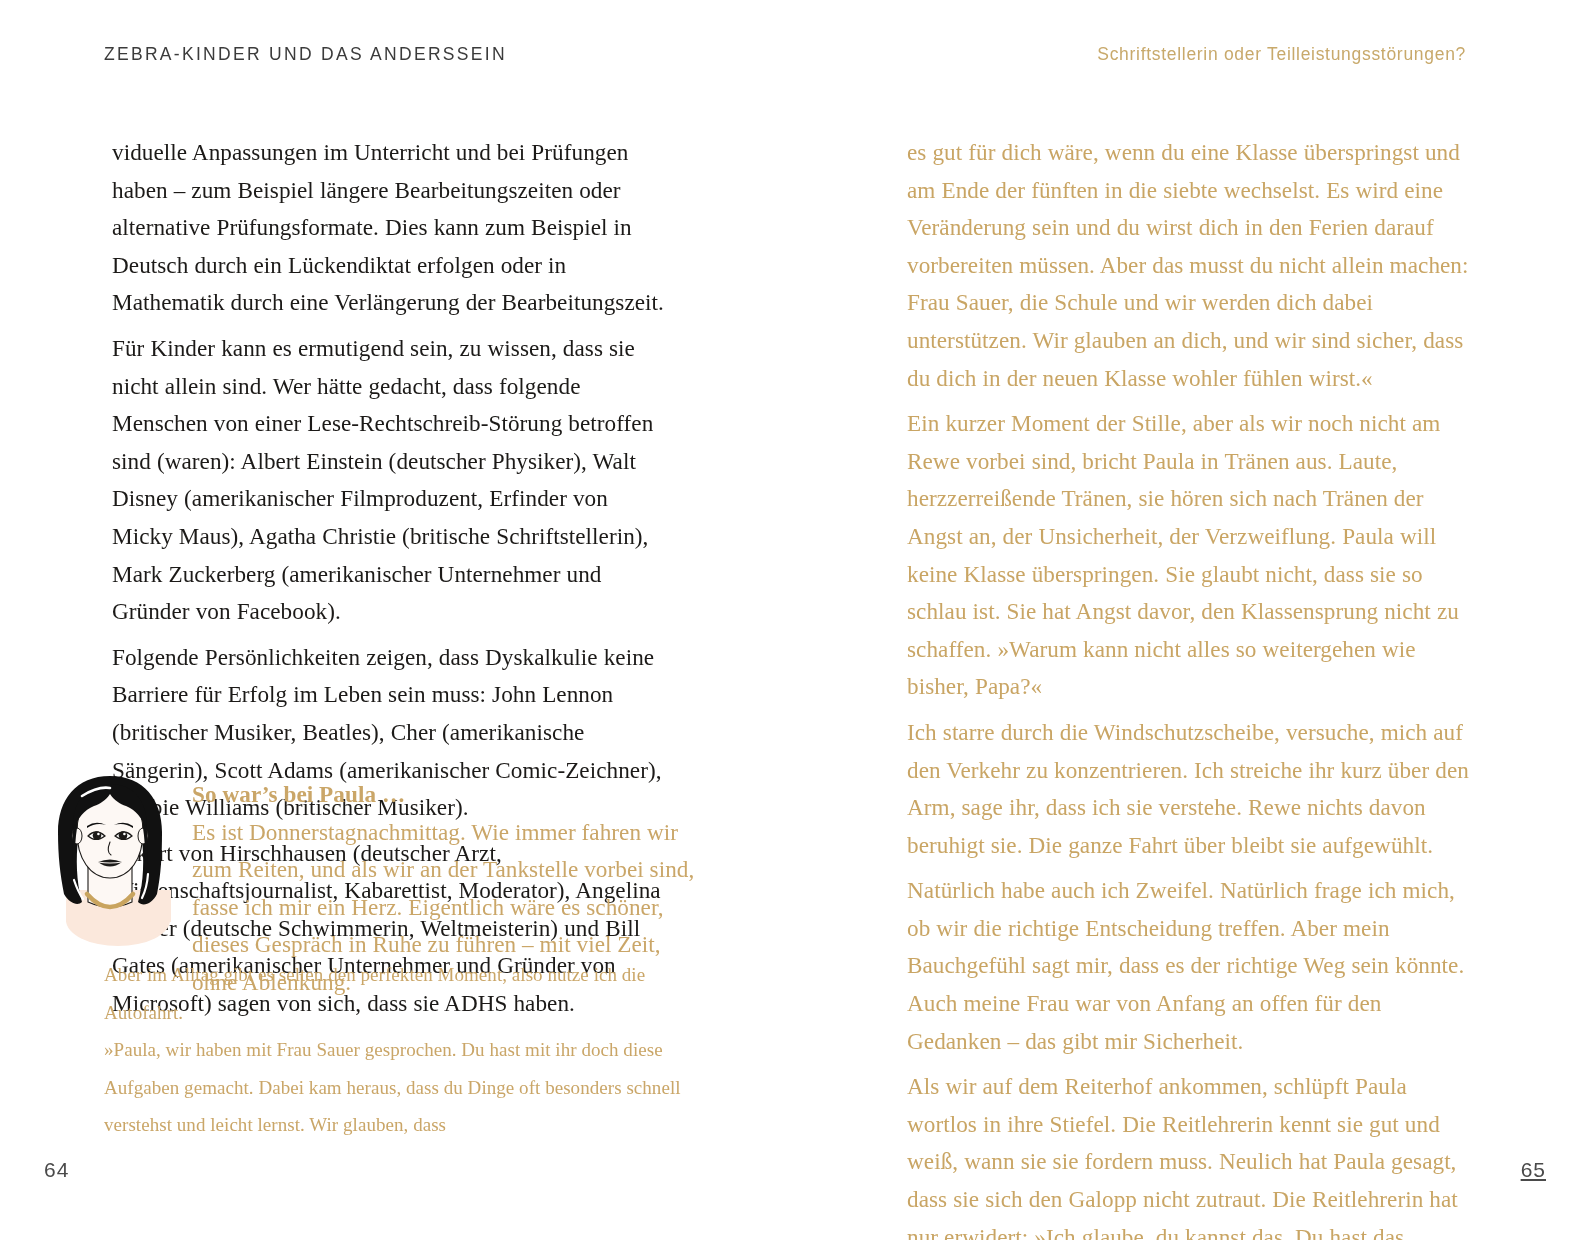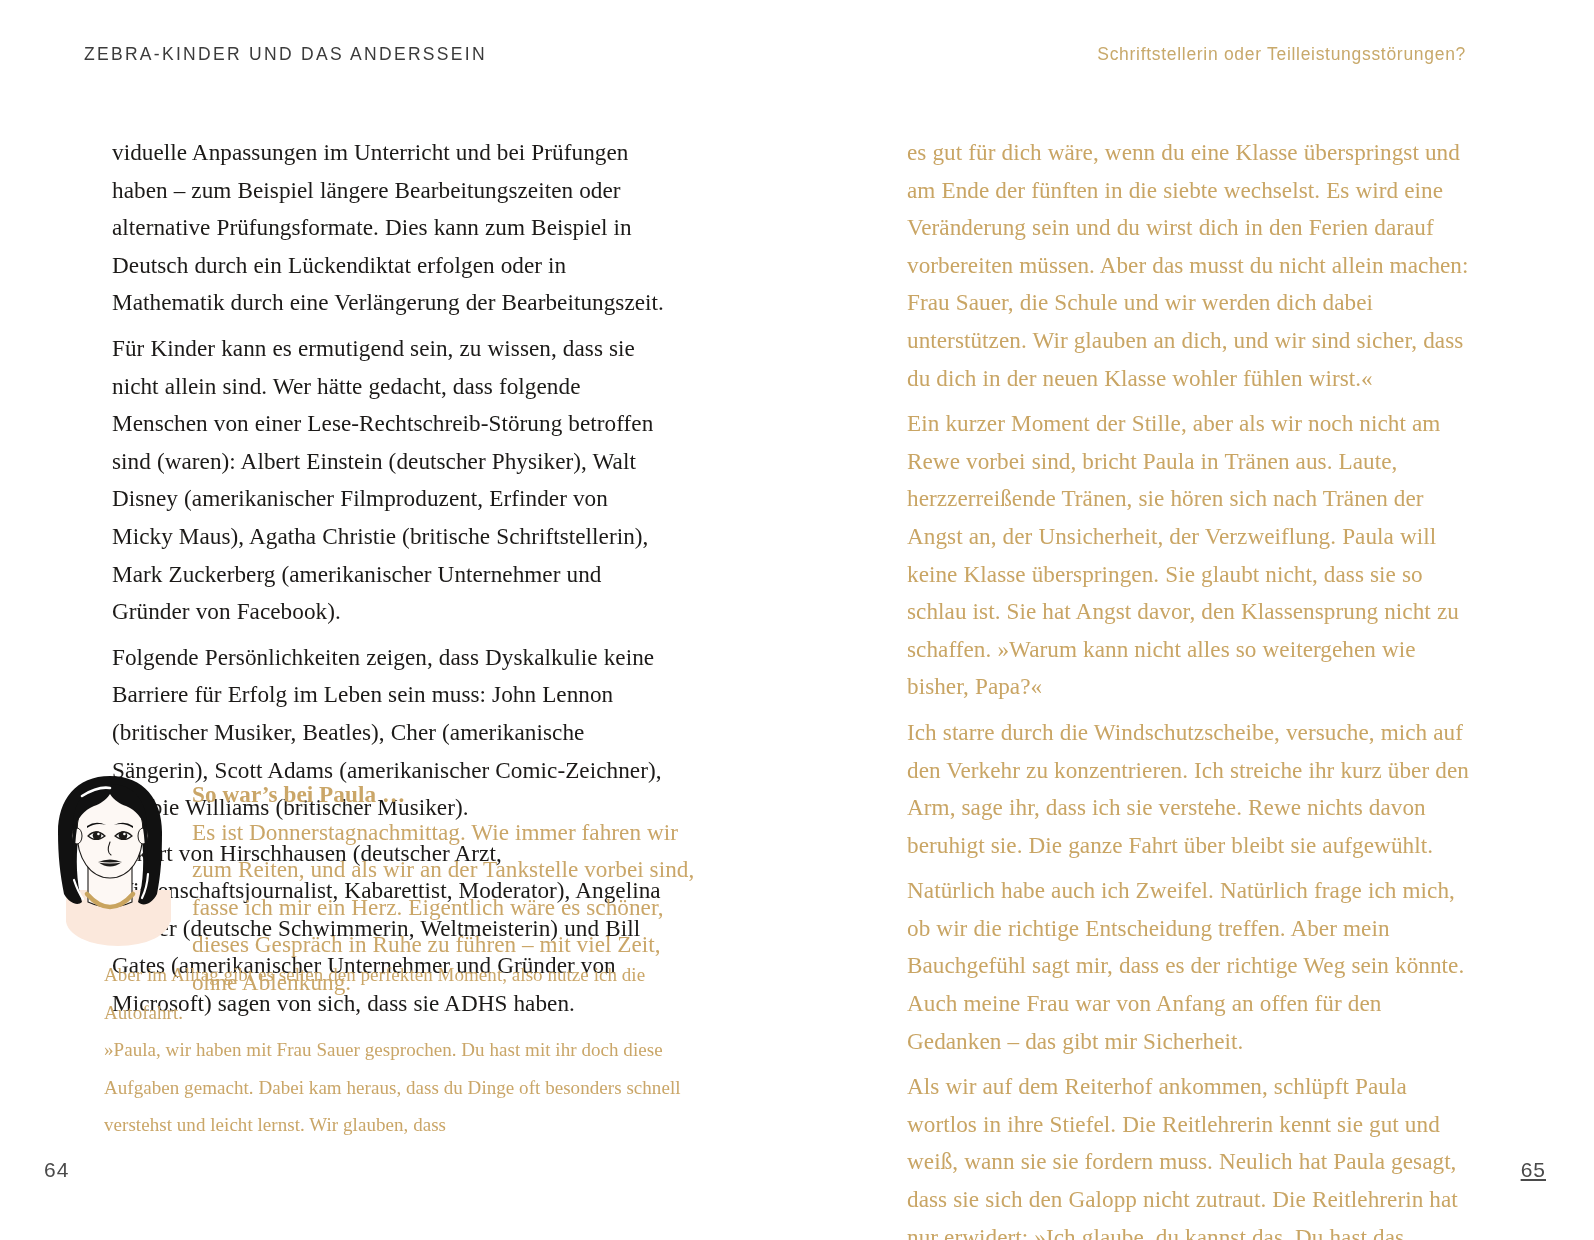--- a/index.html
+++ b/index.html
@@ -19,21 +19,21 @@
   
   .running-head {
     position: absolute;
     top: 44px;
     font-family: "Liberation Sans", "DejaVu Sans", sans-serif;
     font-size: 17.5px;
     font-weight: 300;
     white-space: nowrap;
   }
   .running-head-left {
-    left: 84px;
+    left: 104px;
     letter-spacing: 2.3px;
     color: #3b3b3b;
   }
   .running-head-right {
     right: 128px;
     letter-spacing: 0.7px;
     color: #c8a96b;
   }
 
   

